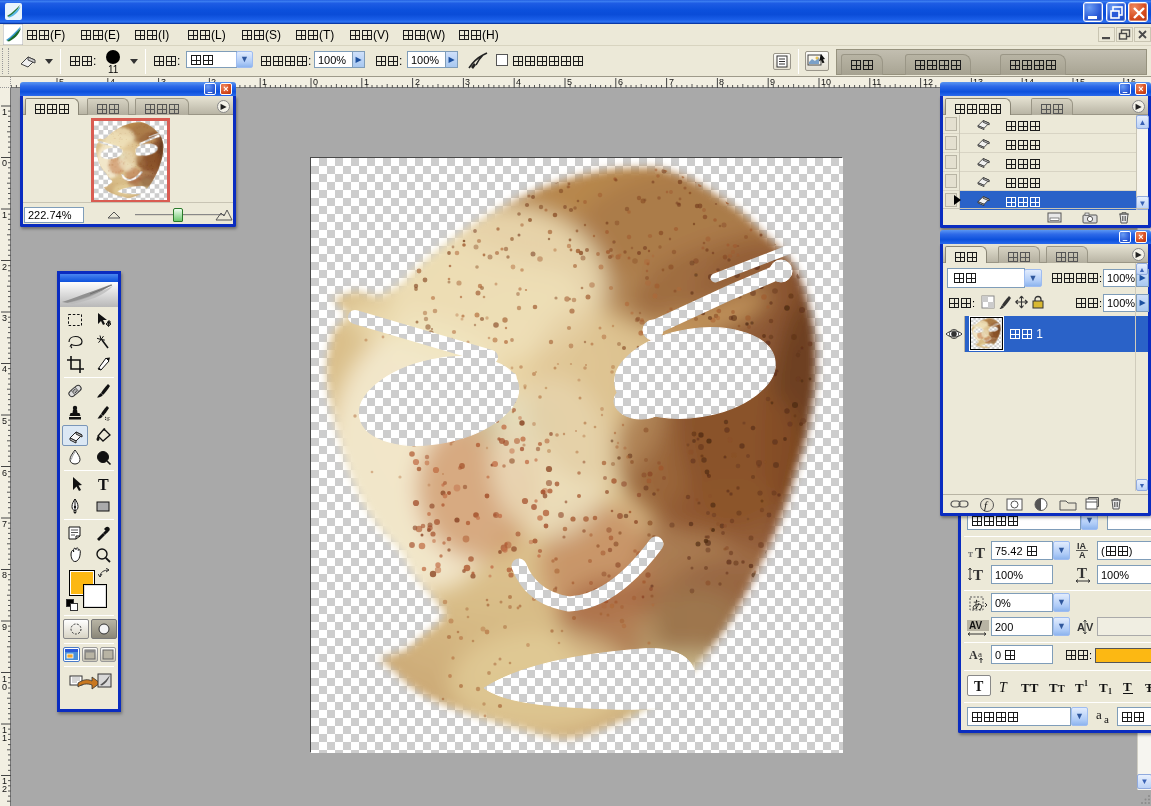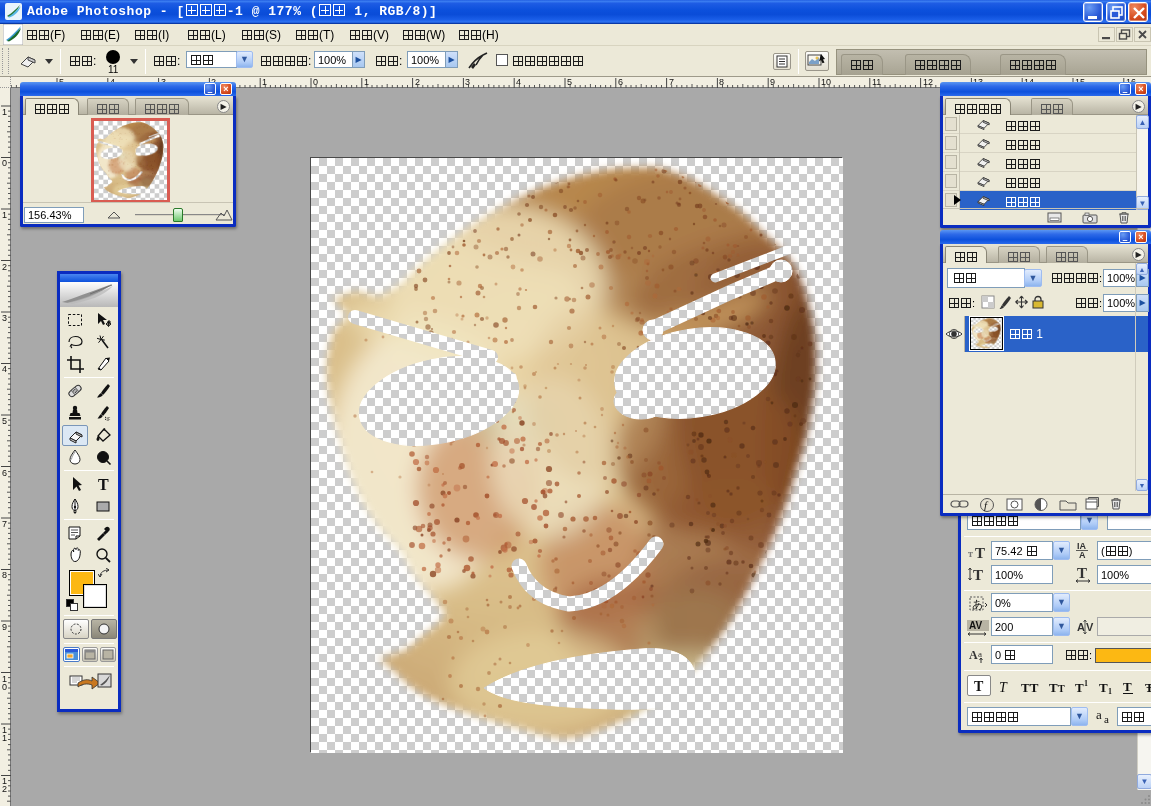--- a/index.html
+++ b/index.html
@@ -50,21 +50,20 @@
 .sba{position:absolute;width:15px;height:15px;background:linear-gradient(180deg,#e8f0fd,#bcd2f6);border:1px solid #90aade;border-radius:2px;color:#3a62b4;font-size:8px;text-align:center;line-height:14px;font-weight:bold}
 </style></head>
 <body>
 
 <div id="title" class="abs">
   <svg class="abs" style="left:5px;top:3px" width="17" height="17" viewBox="0 0 17 17">
       <rect width="17" height="17" rx="2" fill="#e8f4fc"></rect>
       <path d="M2 13 C6 11 11 6 15 2 C12 8 8 12 4 14 Z" fill="#2a7a3a"></path>
       <path d="M3 14 C7 12 12 7 15.5 3.5 C14 9 9 13 4.5 14.5 Z" fill="#58b8e8"></path>
     </svg>
-  <span class="txt">Adobe Photoshop - [<b class="jw j12"></b><b class="jw j12"></b><b class="jw j12"></b>-1 @ 177% (<b class="jw j12"></b><b class="jw j12"></b> 1, RGB/8)]</span>
   <div class="tbtn b" style="left:1083px">
       <div class="abs" style="left:4px;top:13px;width:9px;height:3px;background:#fff"></div>
     </div>
   <div class="tbtn b" style="left:1106px">
       <svg class="abs" style="left:3px;top:3px" width="14" height="14">
         <rect x="3" y="1" width="9" height="8" fill="none" stroke="#fff" stroke-width="1.6"></rect>
         <rect x="1" y="5" width="8" height="7" fill="#2a5ad8" stroke="#fff" stroke-width="1.6"></rect>
       </svg>
     </div>
   <div class="tbtn r" style="left:1128px">
@@ -1887,21 +1886,21 @@
               <circle cx="231" cy="272" r="2.0" fill="#a86030" opacity="0.44"></circle>
               <circle cx="214" cy="257" r="1.5" fill="#a86030" opacity="0.44"></circle>
               <circle cx="289" cy="283" r="1.5" fill="#a86030" opacity="0.49"></circle>
               <circle cx="264" cy="299" r="1.1" fill="#a86030" opacity="0.49"></circle>
               <circle cx="286" cy="264" r="1.2" fill="#a86030" opacity="0.42"></circle>
             </g>
           </g>
 </g>
 </svg></div>
 <div class="abs" style="left:0;bottom:0;width:210px;height:22px;border-top:1px solid #c8c4b4">
-<div class="field" style="left:1px;top:4px;width:60px;height:16px;font-size:11px;padding-top:1px">156.43%</div>
+<div class="field" style="left:1px;top:4px;width:60px;height:16px;font-size:11px;padding-top:1px">222.74%</div>
 <svg class="abs" style="left:84px;top:7px" width="14" height="9">
         <path d="M1 8 L7 2 L13 8 Z" fill="none" stroke="#555"></path>
       </svg>
 <div class="abs" style="left:112px;top:11px;width:90px;height:2px;background:#d8d4c4;border-top:1px solid #888"></div>
 <div class="abs" style="left:150px;top:5px;width:10px;height:14px;background:linear-gradient(180deg,#f0fdf0,#6cc86c);border:1px solid #2a7a2a;border-radius:2px 2px 1px 1px"></div>
 <svg class="abs" style="left:192px;top:6px" width="18" height="12">
         <path d="M1 11 L6 4 L9 7 L12 1 L17 11 Z" fill="none" stroke="#555"></path>
       </svg>
 </div>
 </div>

